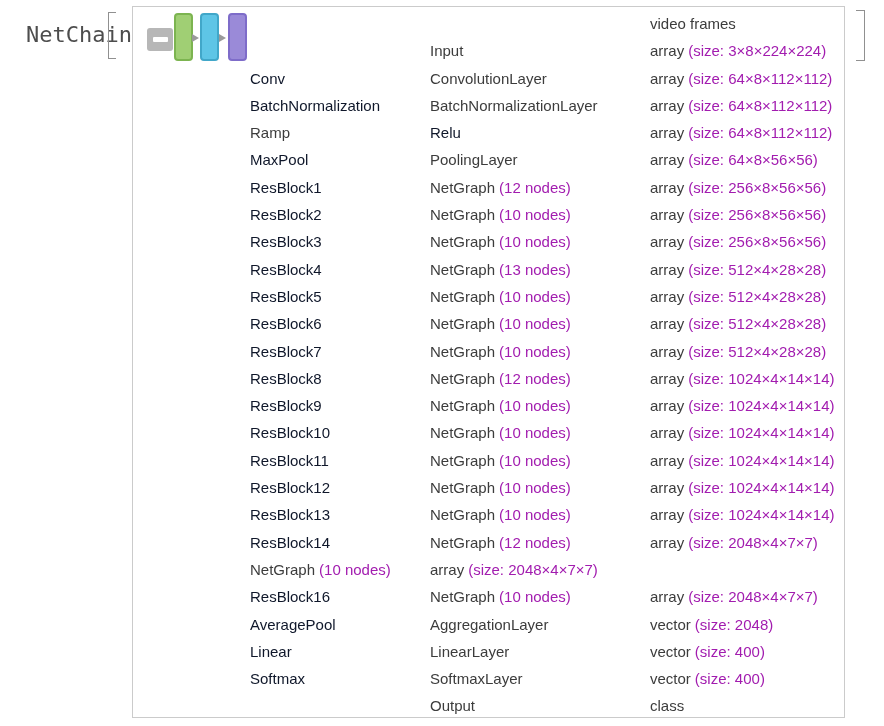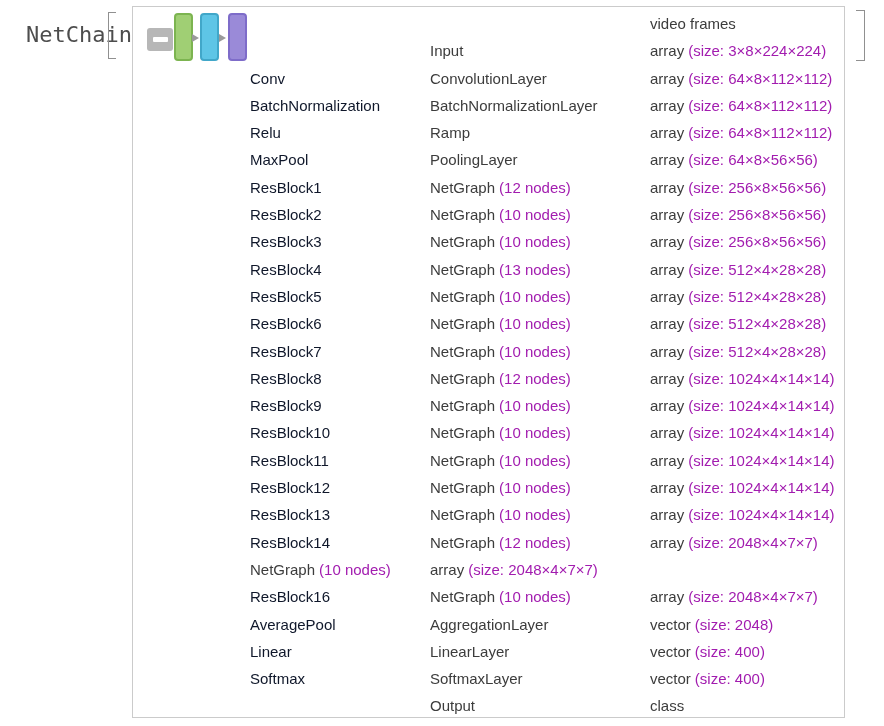--- a/index.html
+++ b/index.html
@@ -79,22 +79,22 @@
     <span class="cell"><span class="dark">array</span><span class="note">(size: 64×8×112×112)</span></span>
   </div>
 
   <div class="row">
     <span class="cell name">BatchNormalization</span>
     <span class="cell"><span class="dark">BatchNormalizationLayer</span><span class="note"></span></span>
     <span class="cell"><span class="dark">array</span><span class="note">(size: 64×8×112×112)</span></span>
   </div>
 
   <div class="row">
+    <span class="cell"><span class="dark">Ramp</span><span class="note"></span></span>
     <span class="cell name">Relu</span>
-    <span class="cell"><span class="dark">Ramp</span><span class="note"></span></span>
     <span class="cell"><span class="dark">array</span><span class="note">(size: 64×8×112×112)</span></span>
   </div>
 
   <div class="row">
     <span class="cell name">MaxPool</span>
     <span class="cell"><span class="dark">PoolingLayer</span><span class="note"></span></span>
     <span class="cell"><span class="dark">array</span><span class="note">(size: 64×8×56×56)</span></span>
   </div>
 
   <div class="row">

